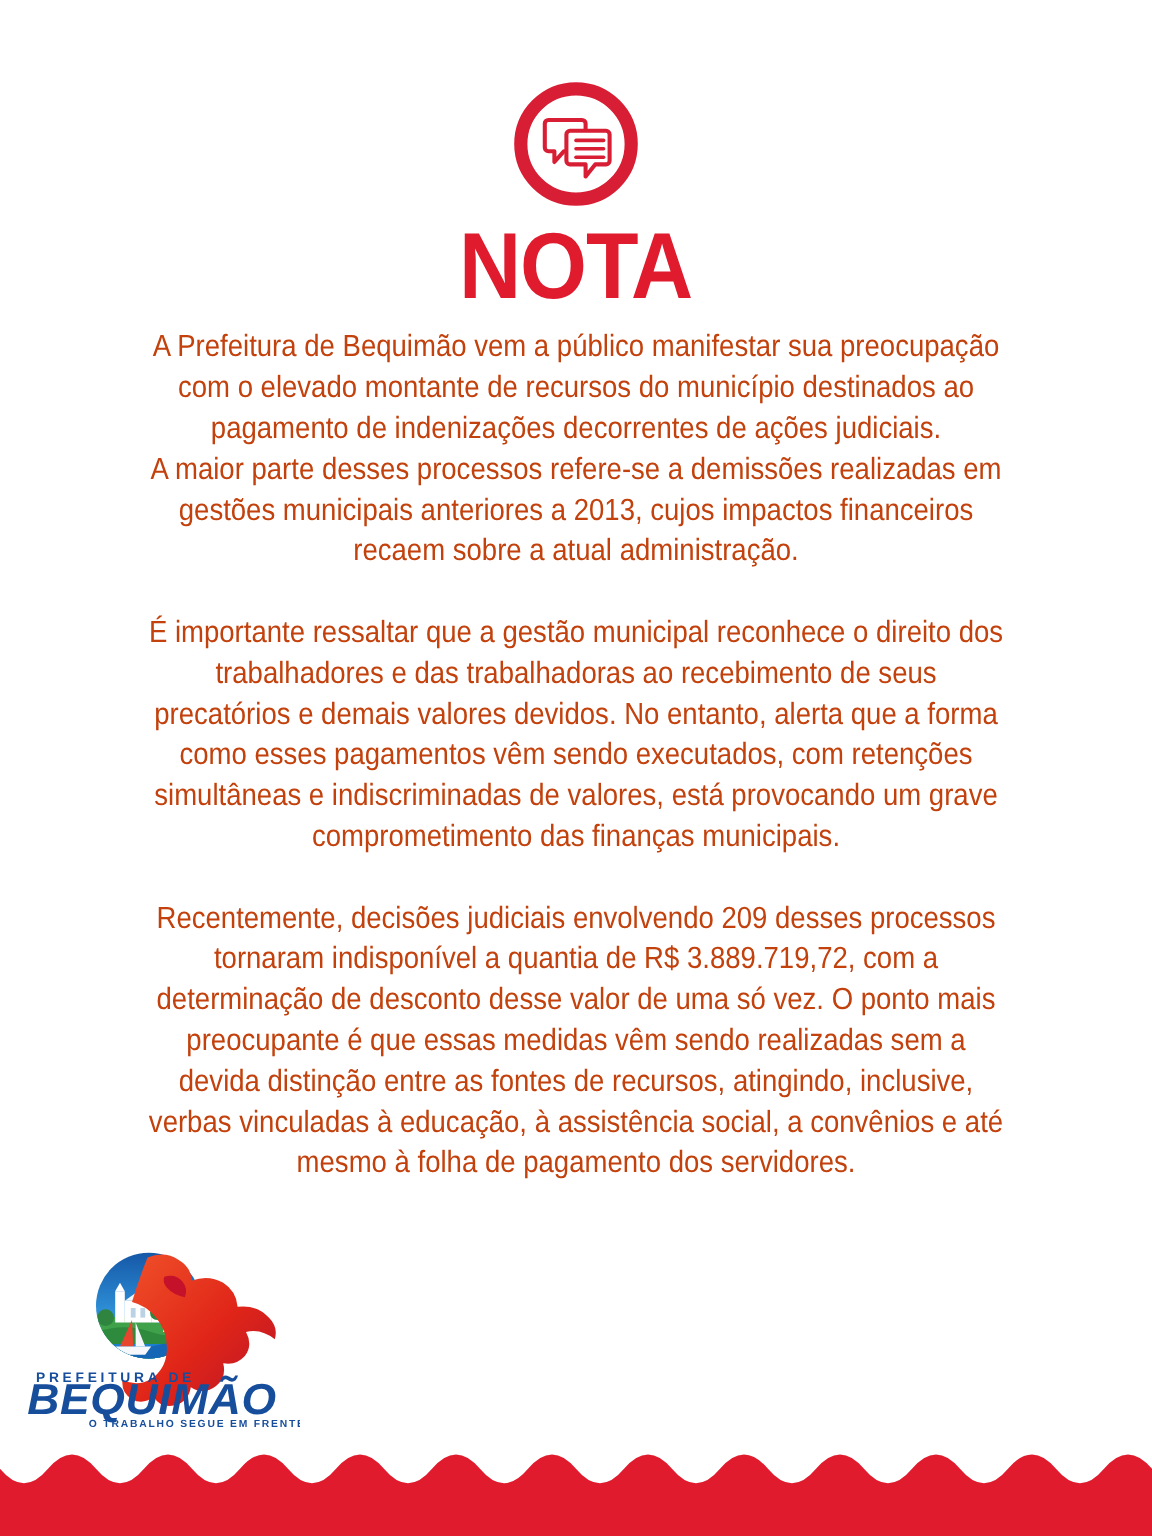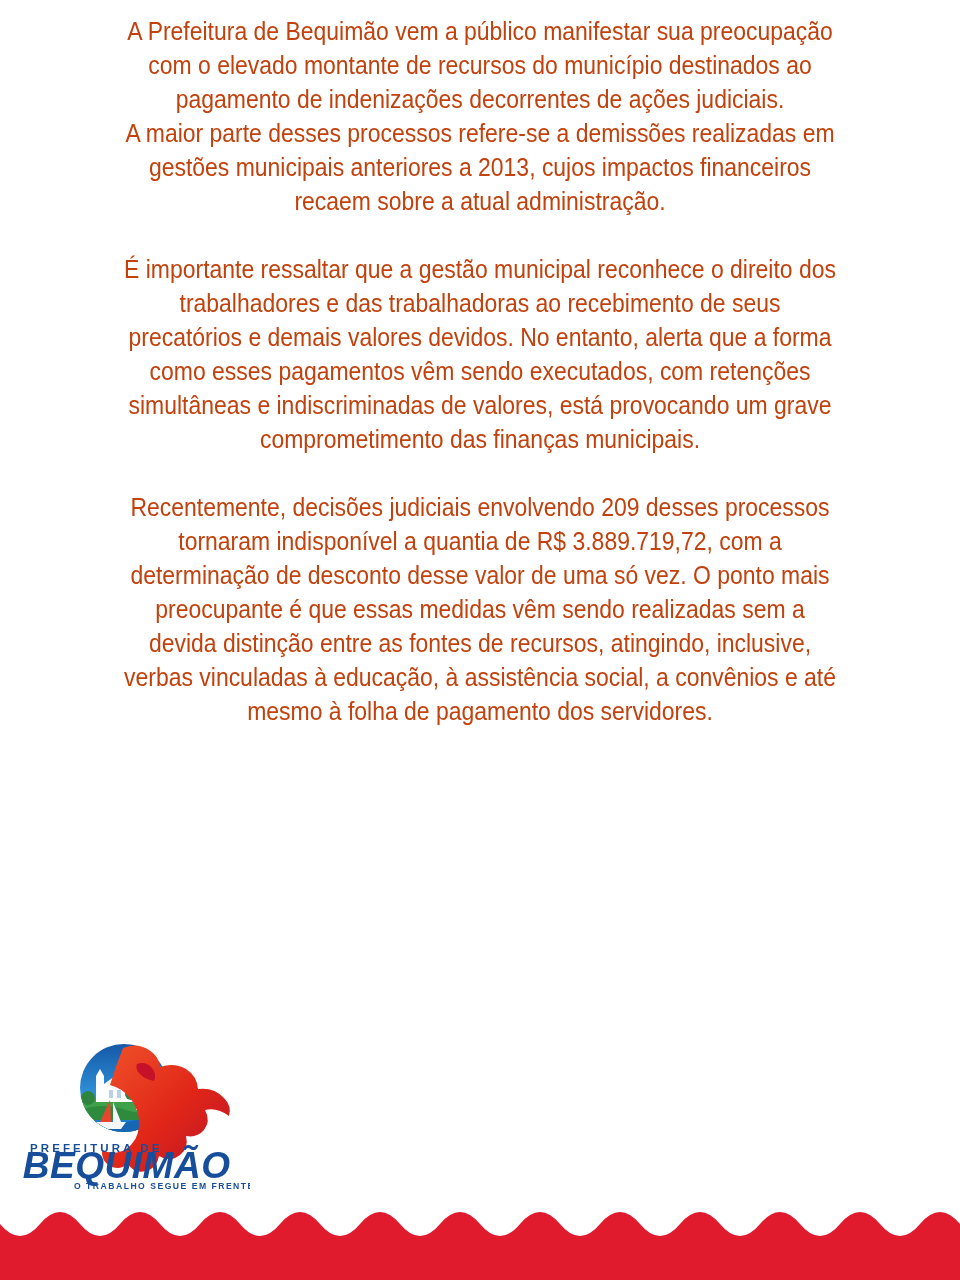--- a/index.html
+++ b/index.html
@@ -99,20 +99,37 @@
     width: 960px;
     height: 86px;
     display: block;
   }
 </style>
 </head>
 <body>
 
 <div class="poster">
 
+  <div class="header-block">
+
+    <span>
+      <svg class="nota-icon" viewBox="0 0 112 112" xmlns="http://www.w3.org/2000/svg" aria-hidden="true">
+        <circle cx="56" cy="56" r="46" fill="none" stroke="#D81E34" stroke-width="11"></circle>
+
+        <path d="M33 36 h28 a3 3 0 0 1 3 3 v20 a3 3 0 0 1 -3 3 h-15 l-8 9 v-9 h-5 a3 3 0 0 1 -3 -3 v-20 a3 3 0 0 1 3 -3 z" fill="#ffffff" stroke="#D81E34" stroke-width="3.4" stroke-linejoin="round"></path>
+
+        <path d="M51 45 h30 a3 3 0 0 1 3 3 v22 a3 3 0 0 1 -3 3 h-9 l-8 10 v-10 h-13 a3 3 0 0 1 -3 -3 v-22 a3 3 0 0 1 3 -3 z" fill="#ffffff" stroke="#D81E34" stroke-width="3.4" stroke-linejoin="round"></path>
+        <line x1="56" y1="53" x2="79" y2="53" stroke="#D81E34" stroke-width="3" stroke-linecap="round"></line>
+        <line x1="56" y1="60" x2="79" y2="60" stroke="#D81E34" stroke-width="3" stroke-linecap="round"></line>
+        <line x1="56" y1="67" x2="79" y2="67" stroke="#D81E34" stroke-width="3" stroke-linecap="round"></line>
+      </svg>
+    </span>
+
+    <h1 class="nota-title">NOTA</h1>
+  </div>
 
   <div class="note-body">
     <p>A Prefeitura de Bequimão vem a público manifestar sua preocupação com o elevado montante de recursos do município destinados ao pagamento de indenizações decorrentes de ações judiciais.</p>
     <p>A maior parte desses processos refere-se a demissões realizadas em gestões municipais anteriores a 2013, cujos impactos financeiros recaem sobre a atual administração.</p>
     <div class="para-gap"></div>
     <p>É importante ressaltar que a gestão municipal reconhece o direito dos trabalhadores e das trabalhadoras ao recebimento de seus precatórios e demais valores devidos. No entanto, alerta que a forma como esses pagamentos vêm sendo executados, com retenções simultâneas e indiscriminadas de valores, está provocando um grave comprometimento das finanças municipais.</p>
     <div class="para-gap"></div>
     <p>Recentemente, decisões judiciais envolvendo 209 desses processos tornaram indisponível a quantia de R$ 3.889.719,72, com a determinação de desconto desse valor de uma só vez. O ponto mais preocupante é que essas medidas vêm sendo realizadas sem a devida distinção entre as fontes de recursos, atingindo, inclusive, verbas vinculadas à educação, à assistência social, a convênios e até mesmo à folha de pagamento dos servidores.</p>
   </div>
 

